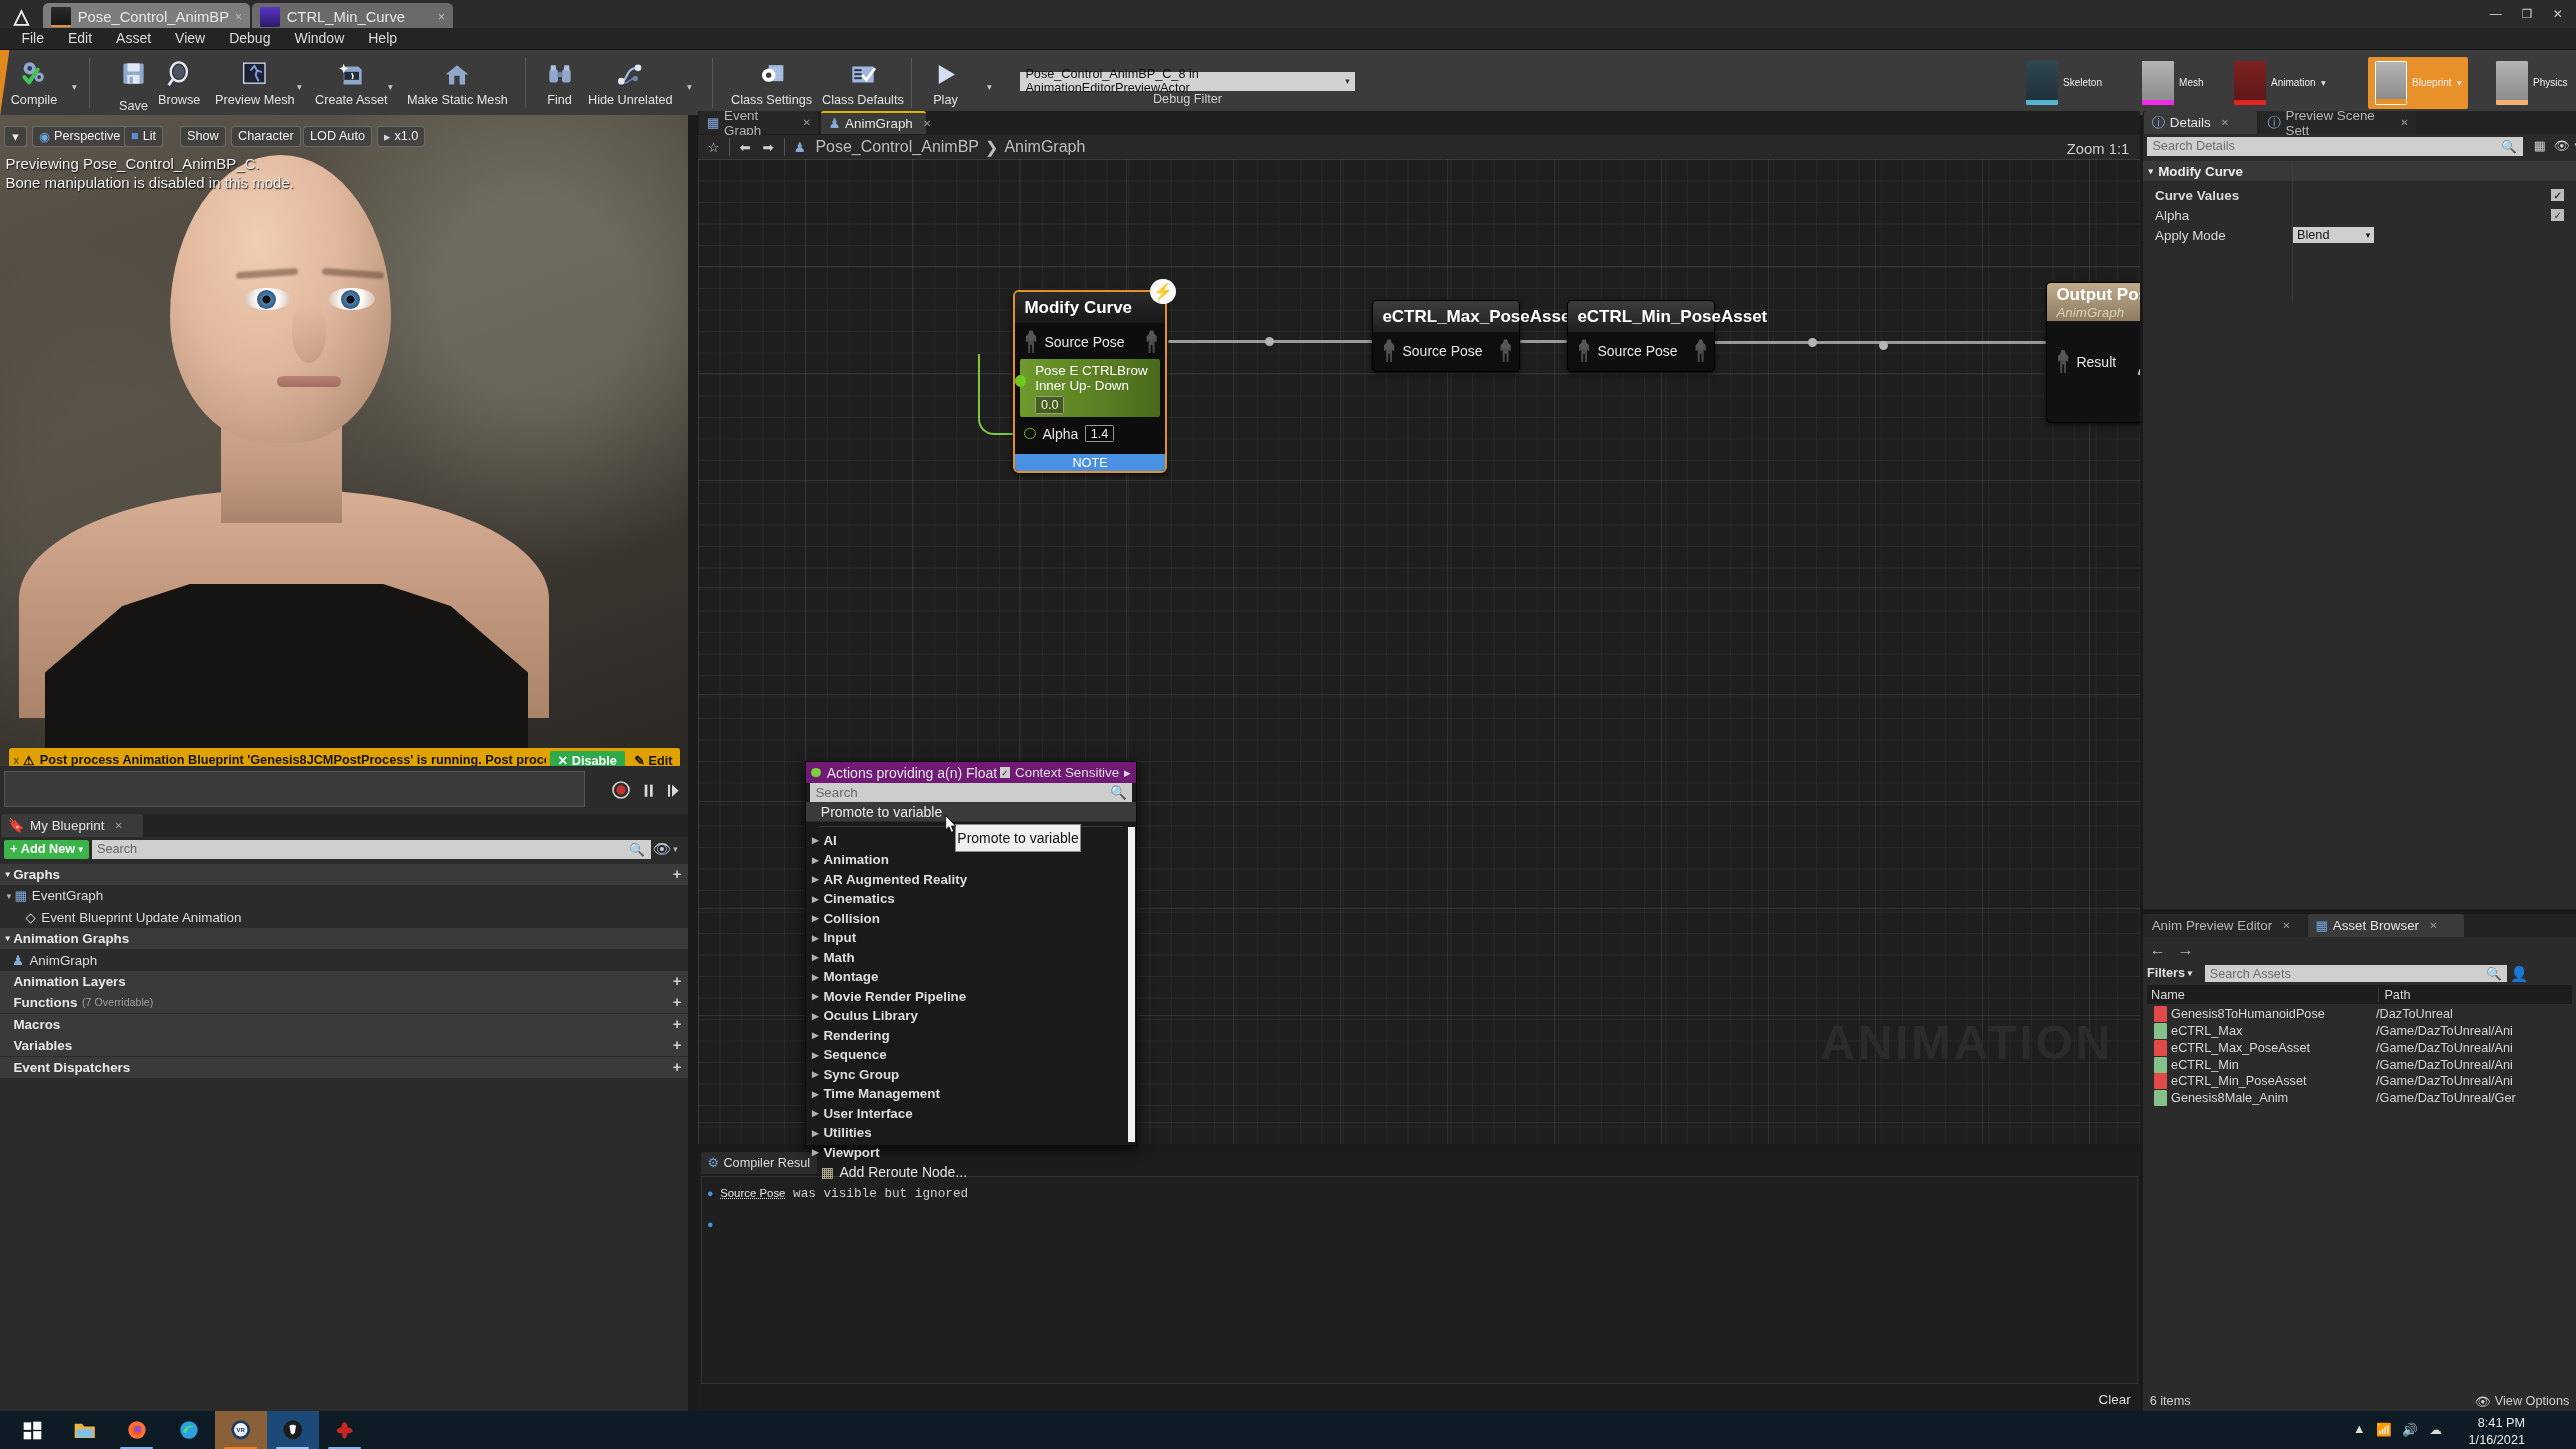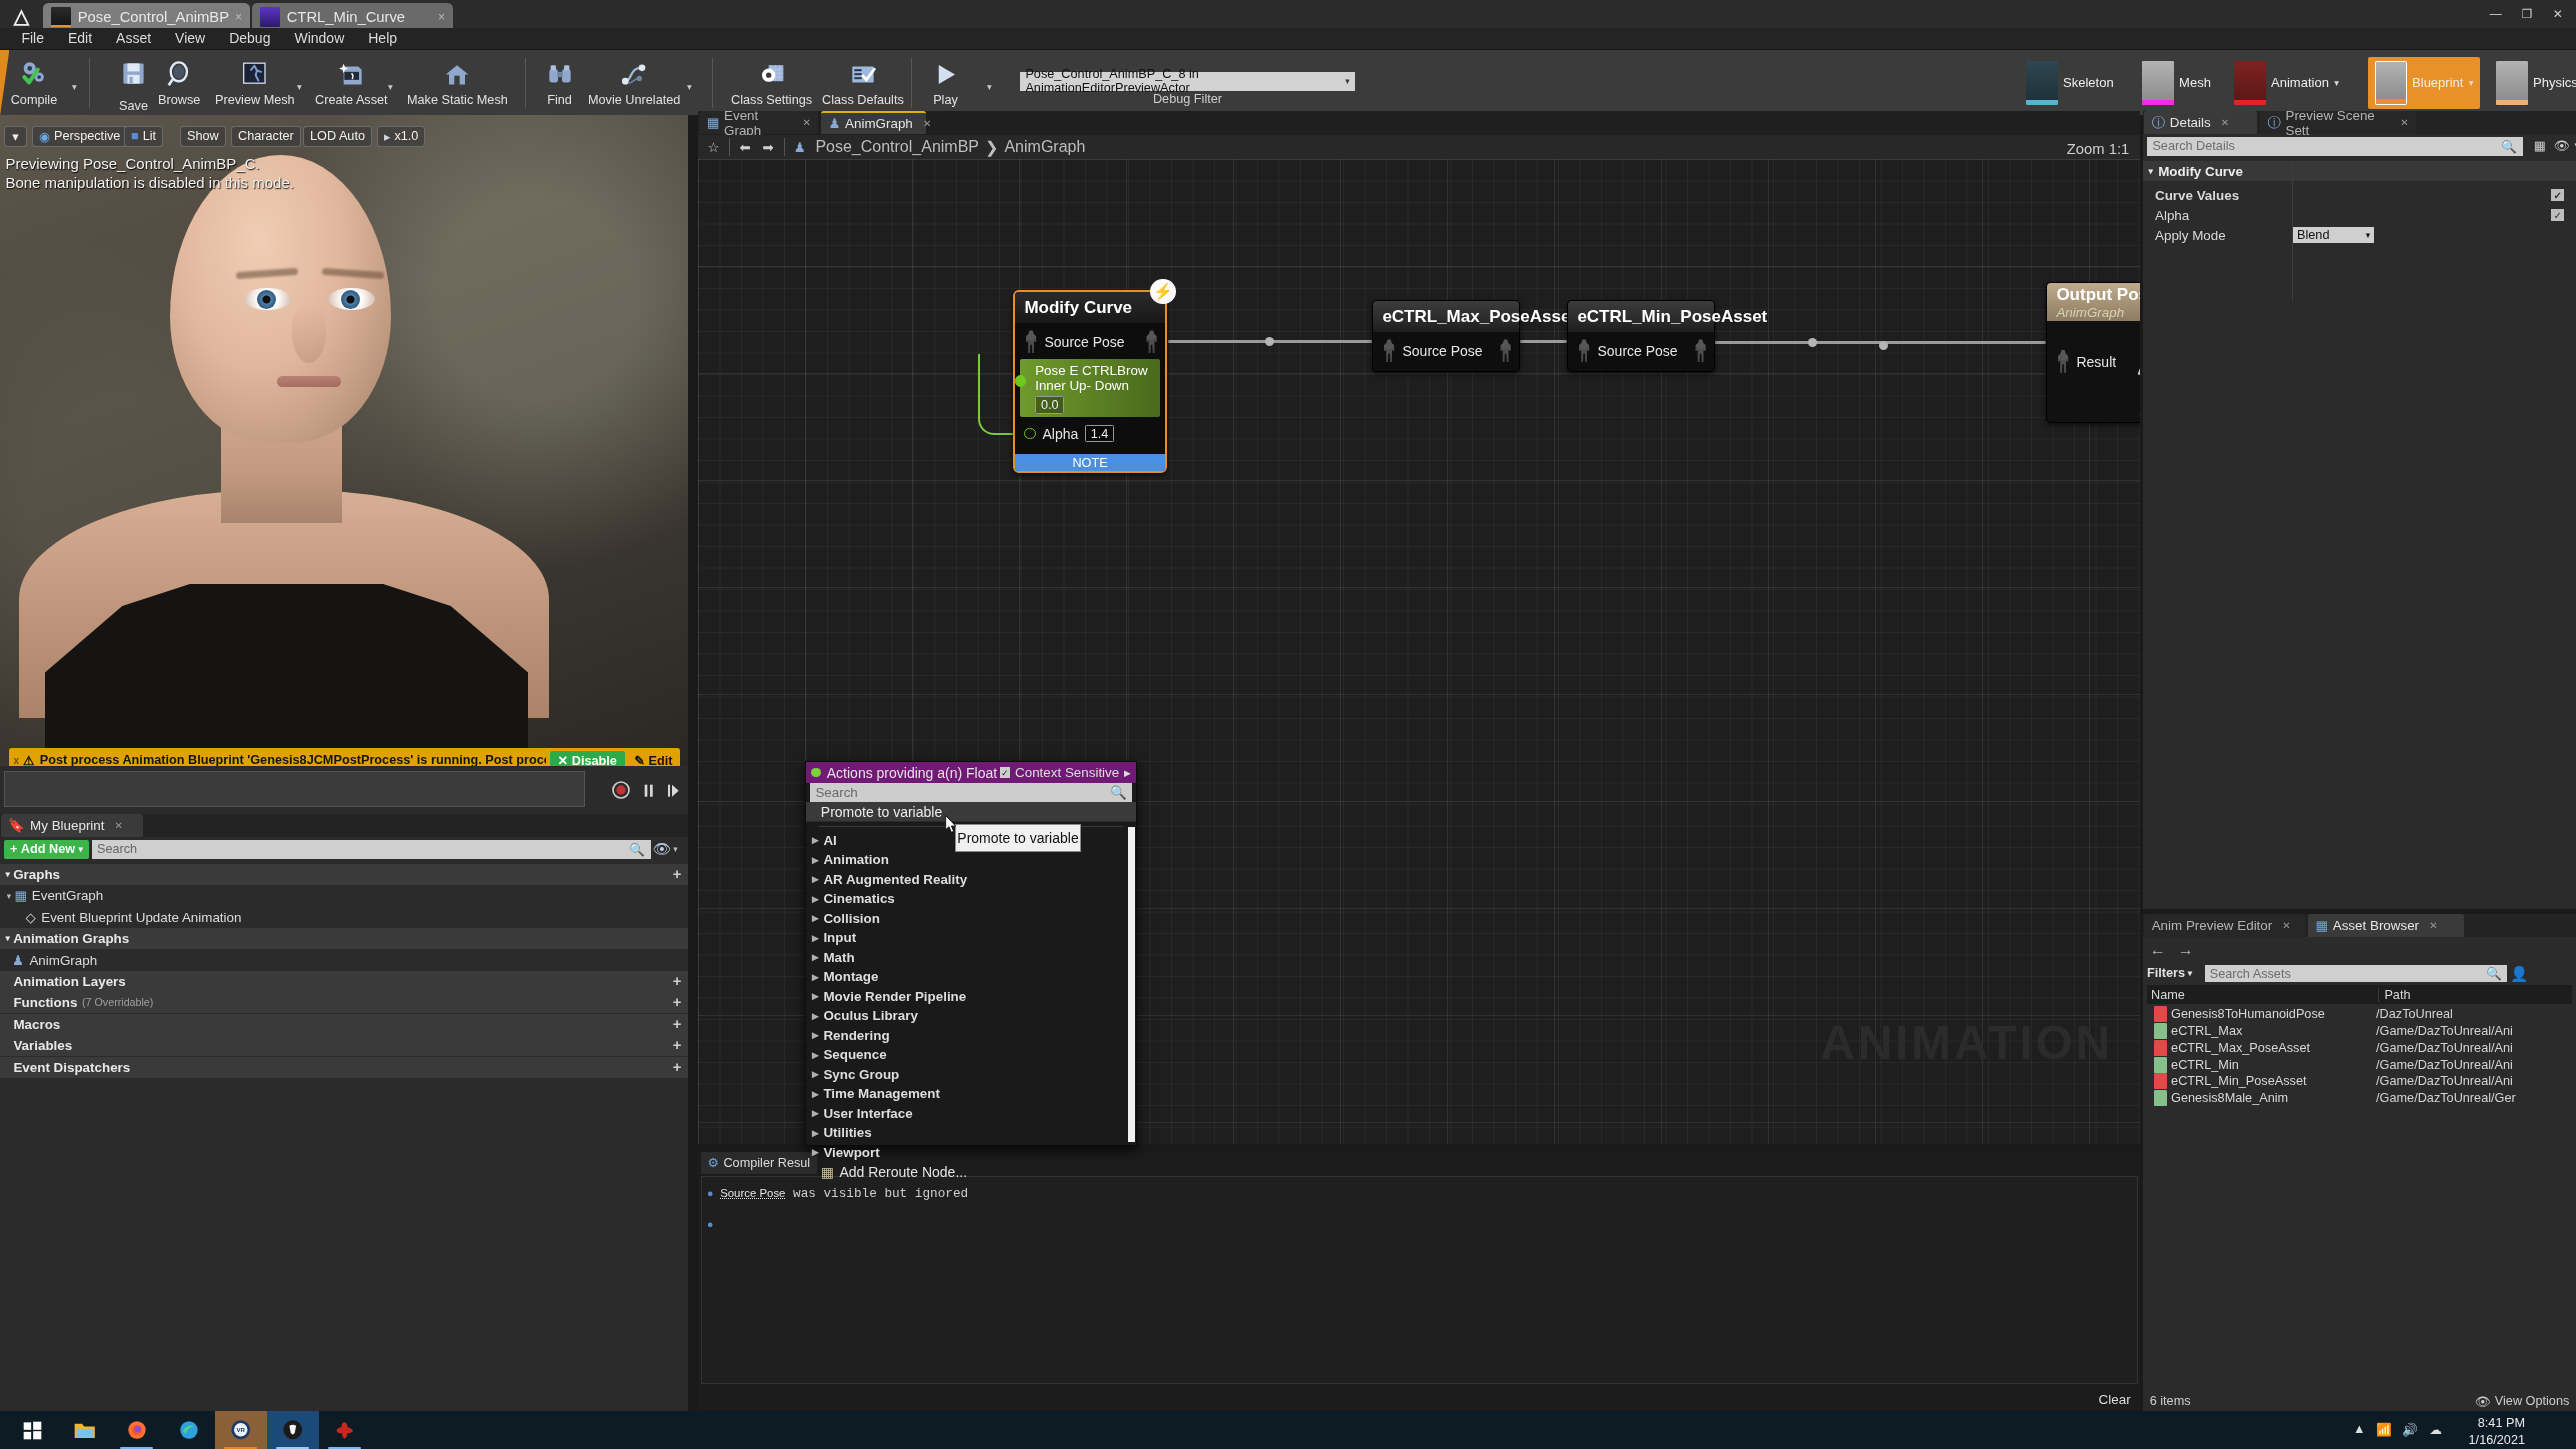--- a/index.html
+++ b/index.html
@@ -37,21 +37,21 @@
   .tb-lbl { font-size:12.7px; color:#e2e2e2; margin-top:1.3px; white-space:nowrap; }
   .tb-arrow { position:absolute; top:31px; font-size:9.4px; color:#c8c8c8; }
   .tb-sep { position:absolute; top:8px; width:0.7px; height:50px; background:#585858; }
   #debugfilter { position:absolute; left:1020px; top:21.5px; width:335px; height:19px; background:#d2d2d2; color:#111;
     font-size:12.7px; display:flex; align-items:center; padding:0 5.4px; }
   #debugfilter .arr { margin-left:auto; font-size:8.7px; color:#333; }
   #debugfilter-lbl { position:absolute; left:1020px; top:42px; width:335px; text-align:center; font-size:12.7px; color:#cfcfcf; }
   .mode-btn { position:absolute; top:6.7px; height:52px; display:flex; align-items:center; gap:5.4px; padding:0 6.7px; border-radius:2px; }
   .mode-thumb { width:32px; height:44px; border-radius:1.3px; position:relative; overflow:hidden; background:#8b8b8b; }
   .mode-thumb .strip { position:absolute; bottom:0; left:0; right:0; height:4.7px; }
-  .mode-lbl { font-size:13px; color:#eee; }
+  .mode-lbl { font-size:10px; color:#eee; }
   .mode-arrow { font-size:9.4px; color:#ddd; }
 
   
   #viewport { position:absolute; left:0; top:115px; width:688px; height:651px; overflow:hidden;
     background: radial-gradient(ellipse at 45% 35%, #6d6252 0%, #47413a 45%, #2a2724 100%); }
   .vp-bg-blur { position:absolute; inset:0;
     background:
       radial-gradient(circle at 78% 28%, rgba(150,150,130,.45) 0 14%, rgba(0,0,0,0) 38%),
       radial-gradient(circle at 20% 60%, rgba(120,115,100,.30) 0 16%, rgba(0,0,0,0) 40%),
       linear-gradient(160deg,#5d564b 0%, #4a443c 40%, #2b2824 100%); }
@@ -373,21 +373,21 @@
   <div class="tb-item" style="left:588px;">
     <span class="tb-ico">
       <svg width="28" height="27" viewBox="0 0 42 40">
           <path d="M8 30 C18 30 14 10 32 10" stroke="#9fb8dd" stroke-width="3.5" fill="none"></path>
       <circle cx="8" cy="30" r="5" fill="#dfe8f5"></circle>
           <circle cx="33" cy="10" r="5" fill="#dfe8f5"></circle>
       <circle cx="29" cy="26" r="4" fill="#6d84a8"></circle>
           <path d="M12 33 C20 33 22 26 27 26" stroke="#6d84a8" stroke-width="2.5" fill="none"></path>
         </svg>
     </span>
-    <span class="tb-lbl">Movie Unrelated</span>
+    <span class="tb-lbl">Hide Unrelated</span>
   </div>
   <div class="tb-arrow" style="left:687px;">▾</div>
   <div class="tb-sep" style="left:712px;"></div>
 
   <div class="tb-item" style="left:731px;">
     <span class="tb-ico">
       <svg width="28" height="27" viewBox="0 0 42 40">
           <rect x="16" y="6" width="22" height="24" fill="#9fb8dd"></rect>
       <g stroke="#c9d8ec" stroke-width="1" opacity=".6">
             <line x1="20" y1="6" x2="20" y2="30"></line>

